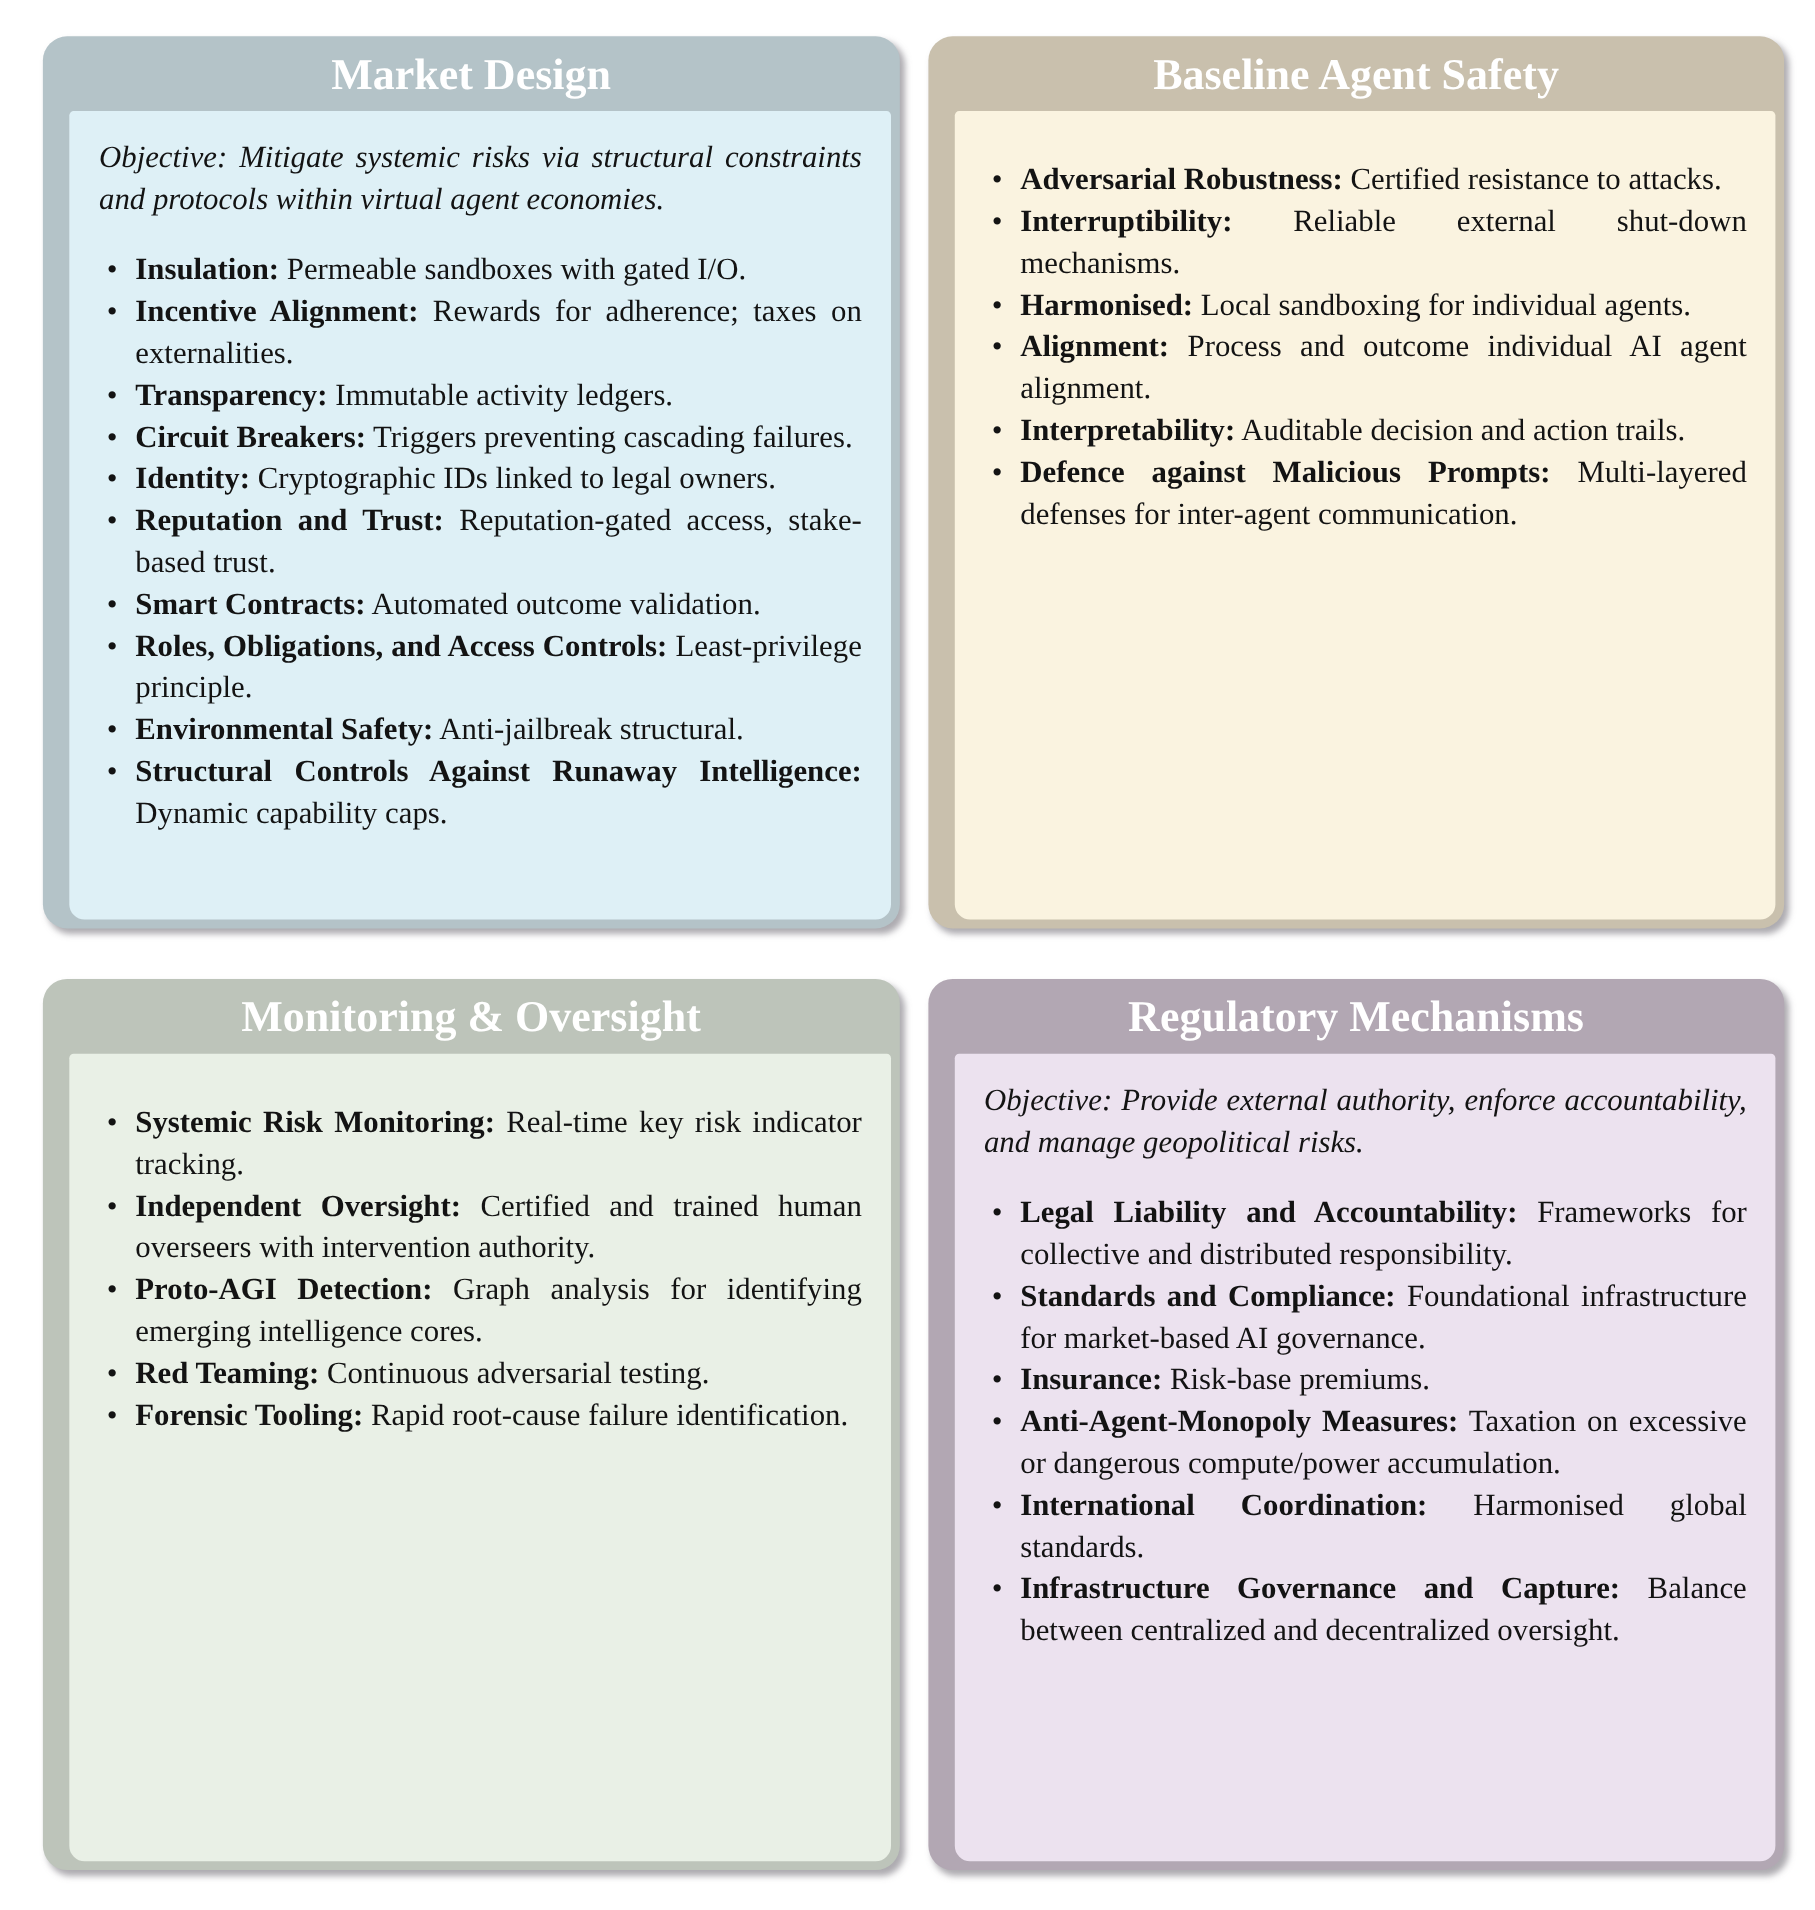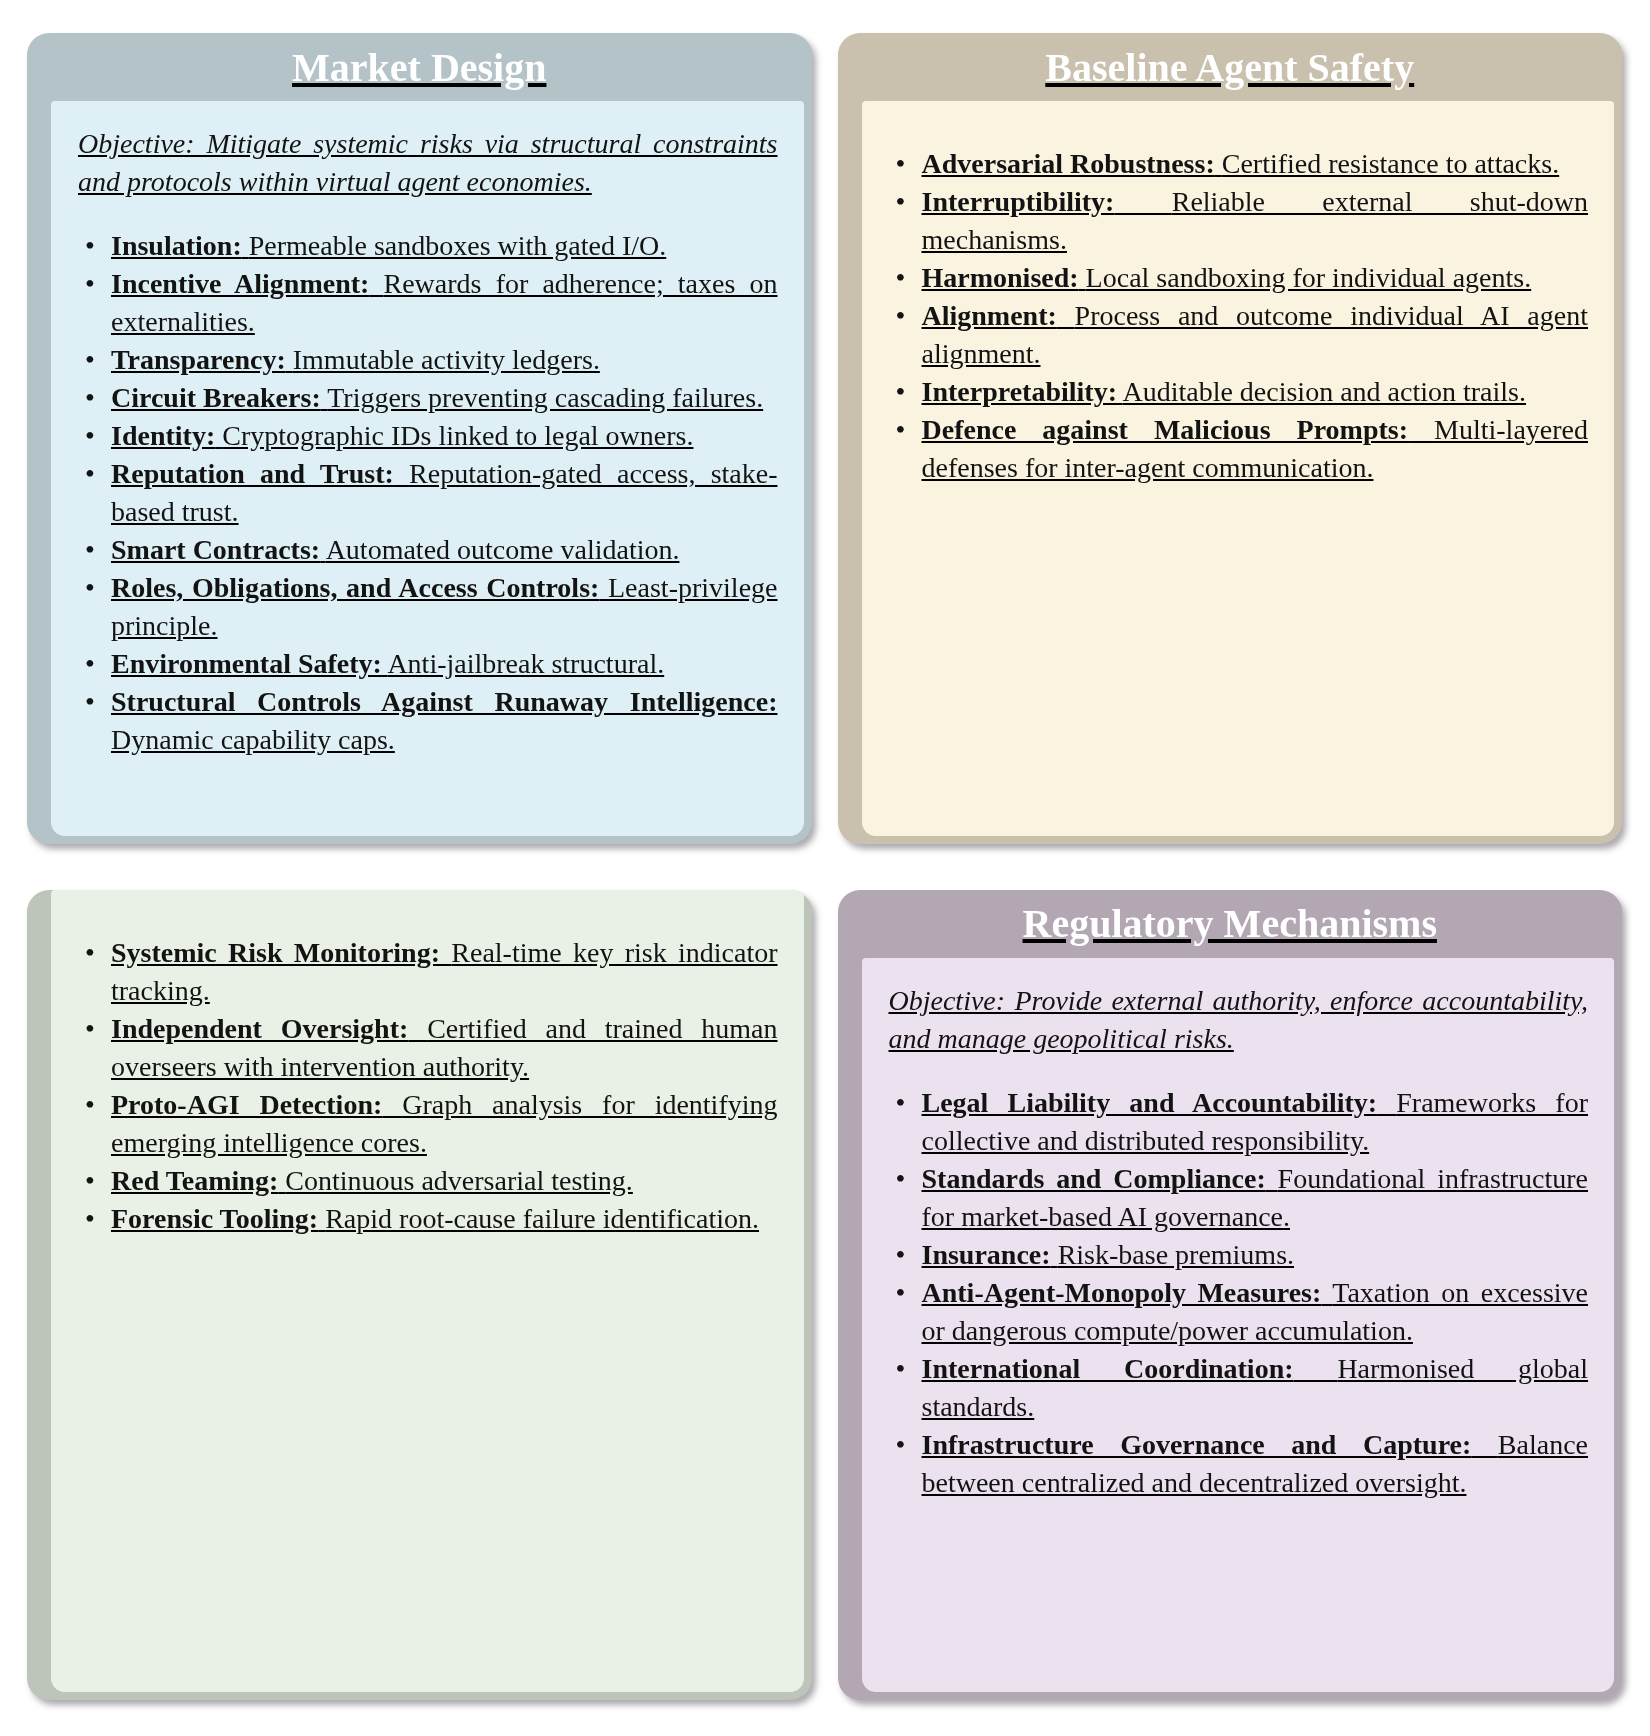--- a/index.html
+++ b/index.html
@@ -3,28 +3,27 @@
 <meta charset="utf-8">
 <style>
   html, body {
     margin: 0; padding: 0;
     background: #ffffff;
     width: 1650px; height: 1736px;
   }
   .wrap {
     box-sizing: border-box;
     width: 1650px; height: 1736px;
-    padding: 33px 28px 36px 27px;
+    padding: 33px 28px 36px 39px;
     display: grid;
     grid-template-columns: 1fr 1fr;
     grid-template-rows: 1fr 1fr;
     column-gap: 26px;
     row-gap: 46px;
     font-family: "Liberation Serif", serif;
-    text-decoration: underline;
   }
   .card {
     background: var(--frame);
     border-radius: 22px;
     box-shadow: 4px 5px 6px rgba(105, 102, 112, 0.55);
     display: flex;
     flex-direction: column;
     overflow: hidden;
   }
   .card-title {
@@ -172,20 +171,23 @@
         <li>
           <span class="blt">•</span>
           <span class="term">Defence against Malicious Prompts:</span>
           <span>Multi-layered defenses for inter-agent communication.</span>
         </li>
       </ul>
     </div>
   </section>
 
   <section class="card" style="--frame: #bdc4ba; --body: #e9f0e6;">
+    <header class="card-title">
+      <span>Monitoring &amp; Oversight</span>
+    </header>
     <div class="card-body">
       <ul class="items">
         <li>
           <span class="blt">•</span>
           <span class="term">Systemic Risk Monitoring:</span>
           <span>Real-time key risk indicator tracking.</span>
         </li>
         <li>
           <span class="blt">•</span>
           <span class="term">Independent Oversight:</span>

